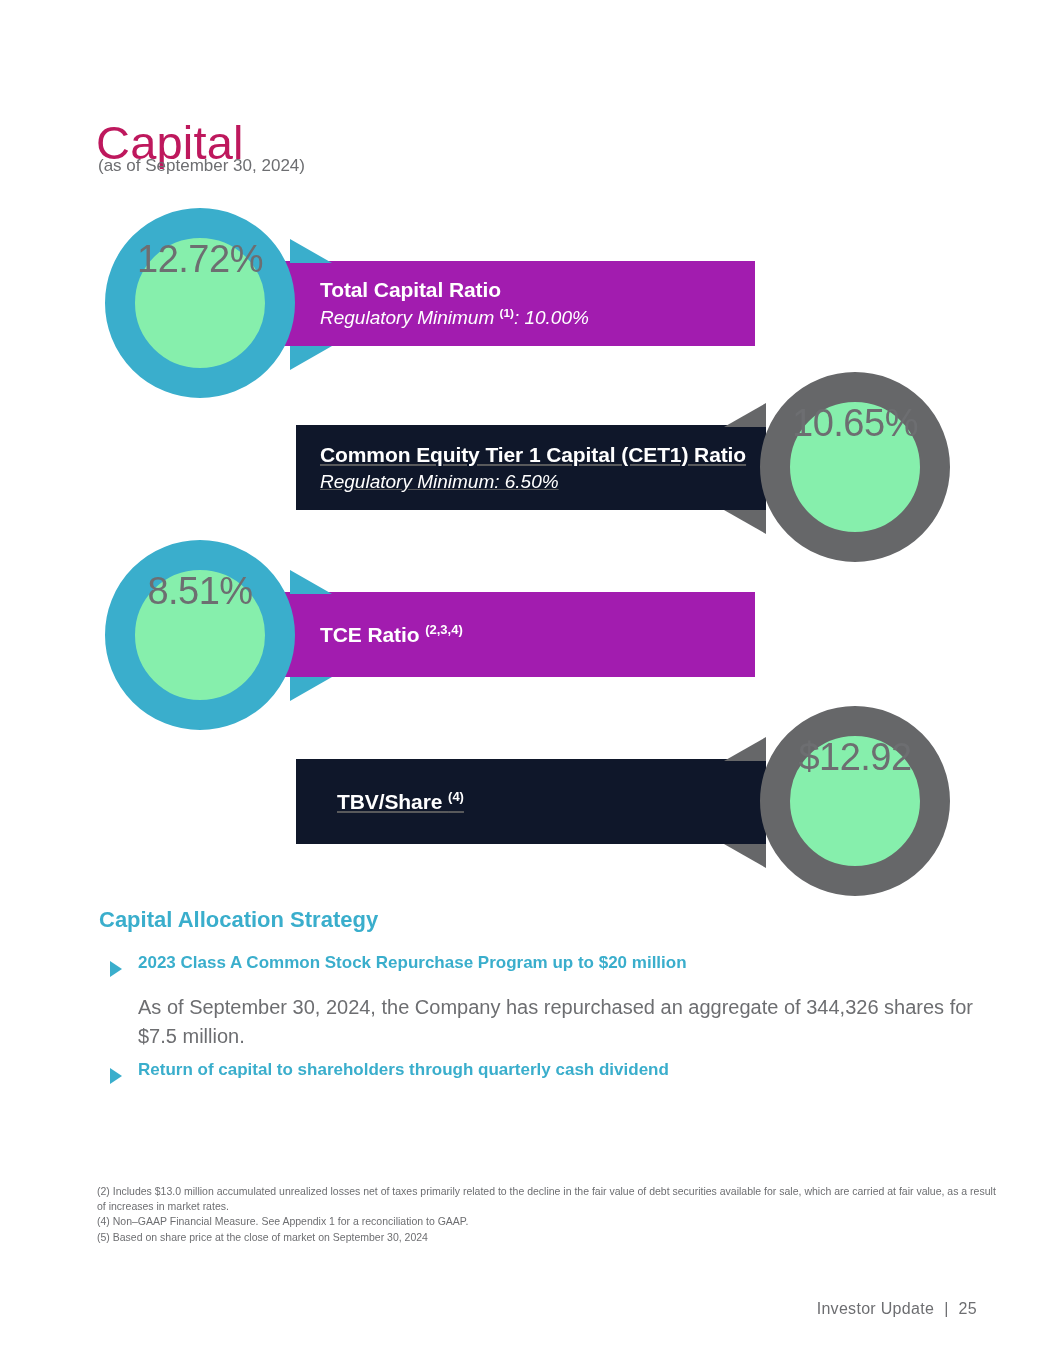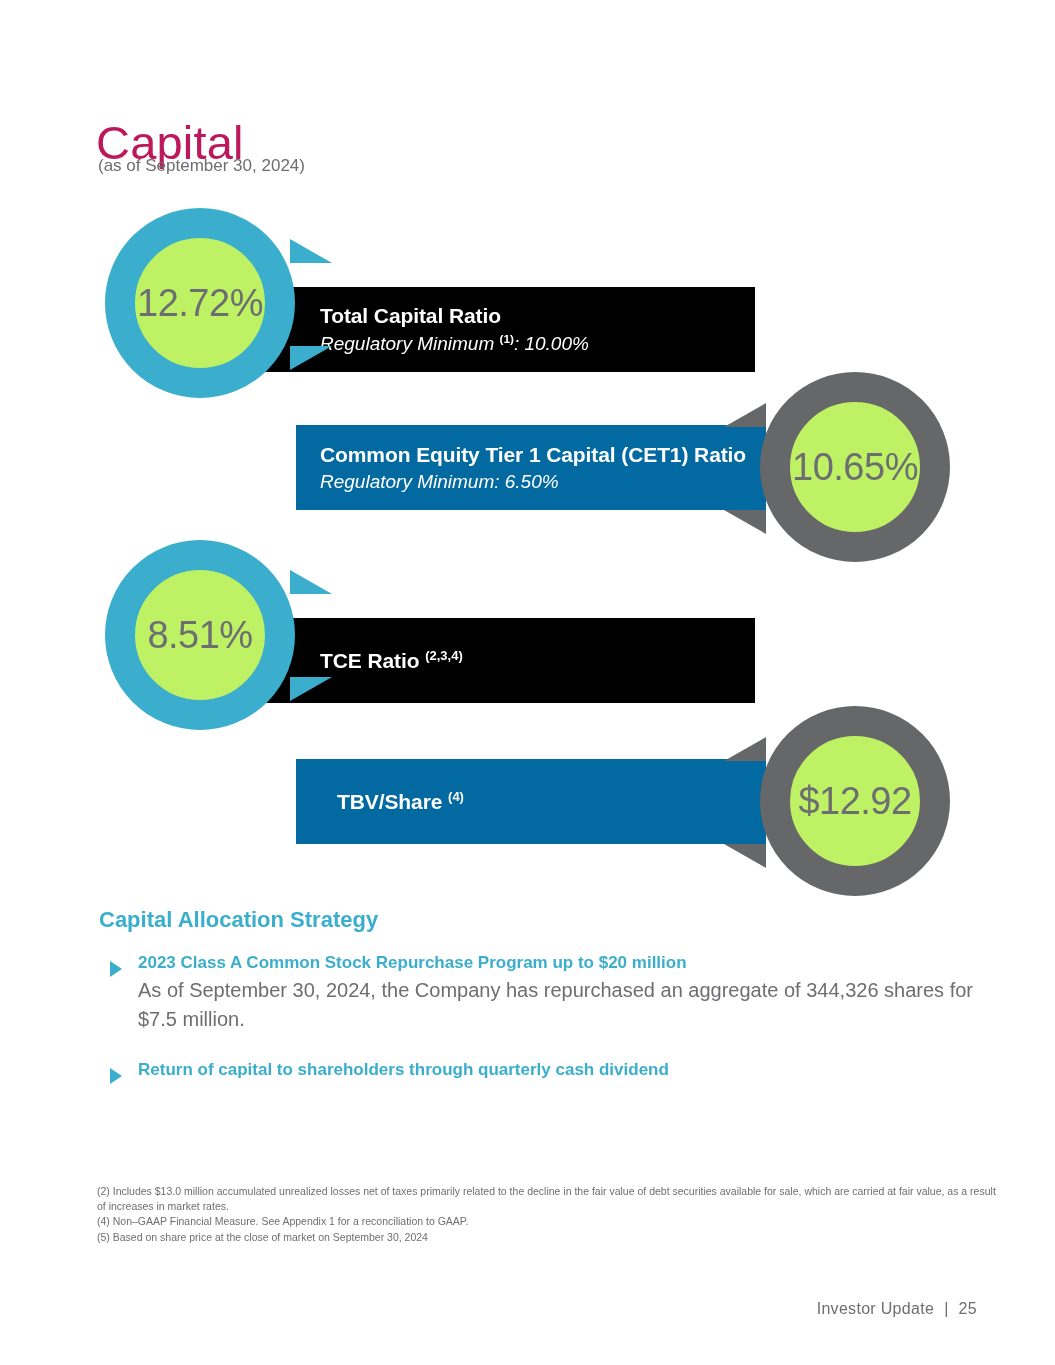--- a/index.html
+++ b/index.html
@@ -43,22 +43,22 @@
     left: 0;
     width: 1055px;
   }
   .bar {
     position: absolute;
     box-sizing: border-box;
     display: flex;
     flex-direction: column;
     justify-content: center;
   }
-  .bar.teal  { background: #000000; margin-top: 26px; }
-  .bar.gray  { background: #0369a1; }
+  .bar.teal  { background: #a21caf; }
+  .bar.gray  { background: #0f172a; text-decoration: underline; }
 
   .bar-title {
     font-size: 21px;
     font-weight: 700;
     color: #ffffff;
     line-height: 1.2;
     letter-spacing: -0.1px;
   }
   .bar-sub {
     font-size: 19px;
@@ -79,24 +79,23 @@
   .notch {
     position: absolute;
     width: 0;
     height: 0;
   }
 
   
   .ring {
     position: absolute;
     border-radius: 50%;
-    background: #bef264;
+    background: #86efac;
     box-sizing: border-box;
     display: flex;
-    align-items: center;
     justify-content: center;
   }
   .ring.teal { border: 30px solid #3aaecc; }
   .ring.gray { border: 30px solid #666769; }
   .ring-value {
     font-size: 38px;
     font-weight: 400;
     color: #6d6e71;
     letter-spacing: -0.5px;
     white-space: nowrap;
@@ -131,21 +130,21 @@
     font-size: 17px;
     font-weight: 700;
     color: #3aaecc;
     line-height: 1.3;
   }
   .bullet-body {
     margin-left: 28px;
     font-size: 20px;
     color: #6d6e71;
     line-height: 1.45;
-    margin-top: 2px;
+    margin-top: 19px;
   }
   .sup-body {
     font-size: 0.6em;
     vertical-align: super;
   }
 
   
   #footnotes {
     position: absolute;
     left: 97px;

